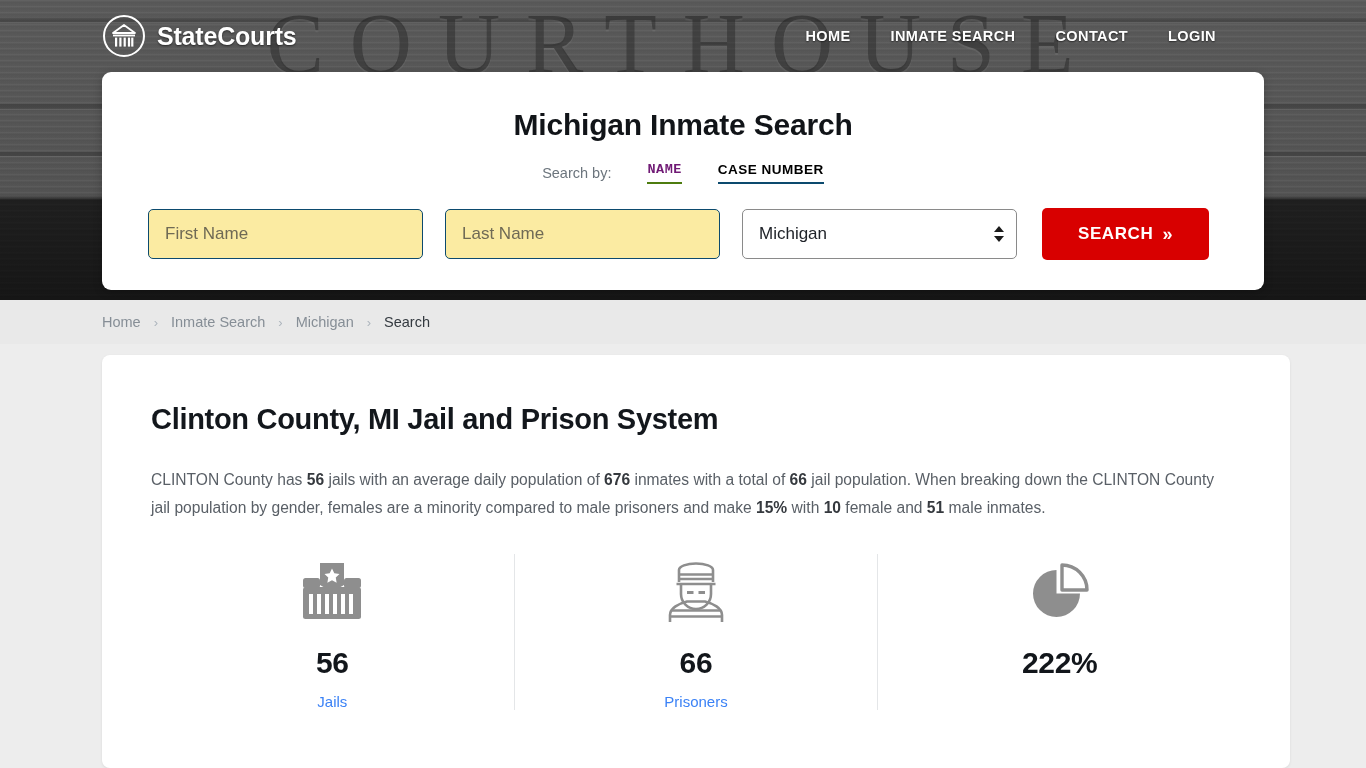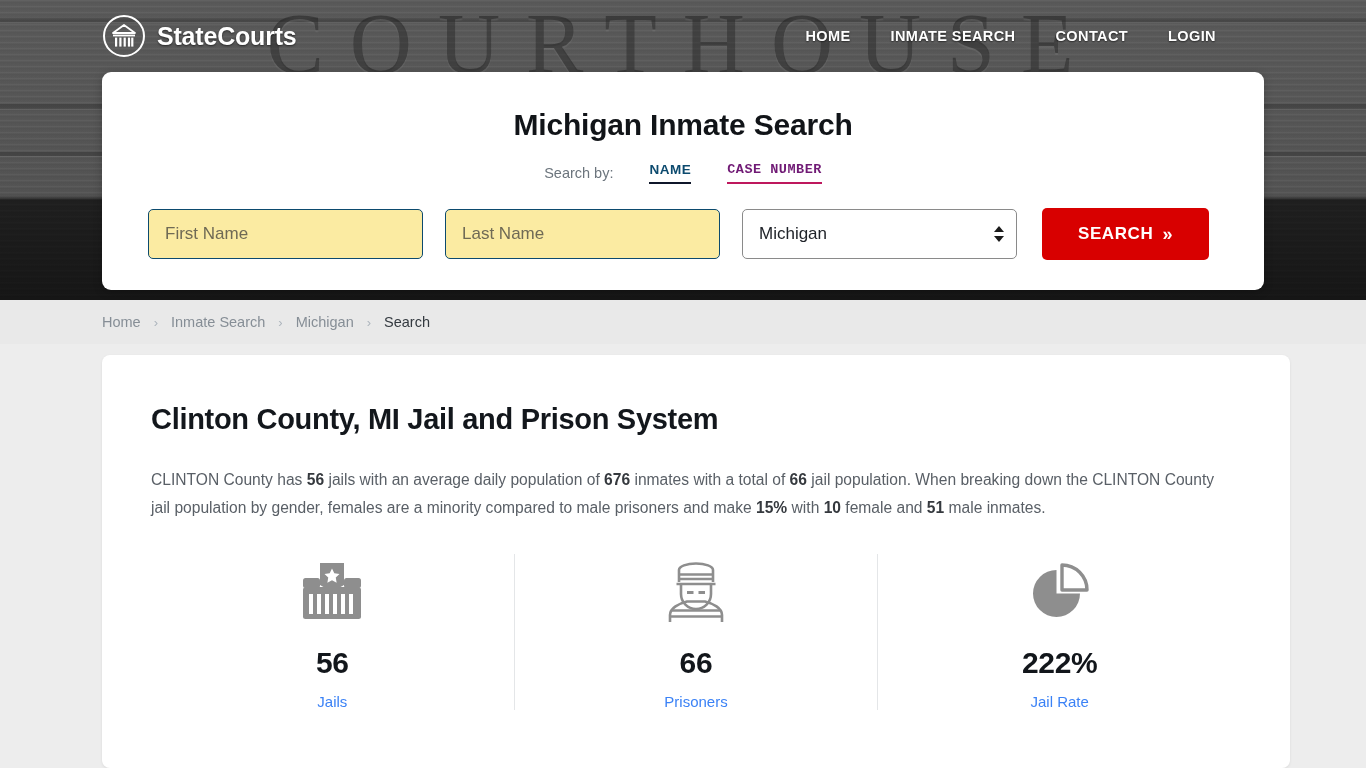--- a/index.html
+++ b/index.html
@@ -135,27 +135,27 @@
     color: #6c757d;
   }
   .tab {
     font-size: 13.5px;
     font-weight: bold;
     letter-spacing: 0.5px;
     padding-bottom: 5px;
     cursor: pointer;
   }
   .tab-name {
-    color: #0c4a6e;
-    border-bottom: 2px solid #0f172a;
+    color: #701a75;
+    border-bottom: 2px solid #4d7c0f;
+    font-family: Liberation Mono, monospace;
   }
   .tab-case {
-    color: #701a75;
-    border-bottom: 2px solid #be185d;
-    font-family: Liberation Mono, monospace;
+    color: #000000;
+    border-bottom: 2px solid #0c4a6e;
   }
 
   .form-row {
     display: flex;
     align-items: center;
     gap: 22px;
     margin-top: 24px;
   }
   .field {
     height: 50px;
@@ -414,18 +414,17 @@
       </div>
 
       <div class="stat">
         <div class="stat-icon">
           <svg viewBox="0 0 64 64" width="64" height="64" aria-hidden="true">
             <path d="M28.5 9 A23.5 23.5 0 1 0 52 32.5 L28.5 32.5 Z" fill="#8e8e8e"></path>
             <path d="M34 4 A25 25 0 0 1 59 29 L34 29 Z" fill="none" stroke="#8e8e8e" stroke-width="3.4" stroke-linejoin="round"></path>
           </svg>
         </div>
         <div class="stat-value">222%</div>
-        <div class="stat-label">Jail Rate</div>
       </div>
 
     </div>
   </div>
 </div>
 
 </body></html>

